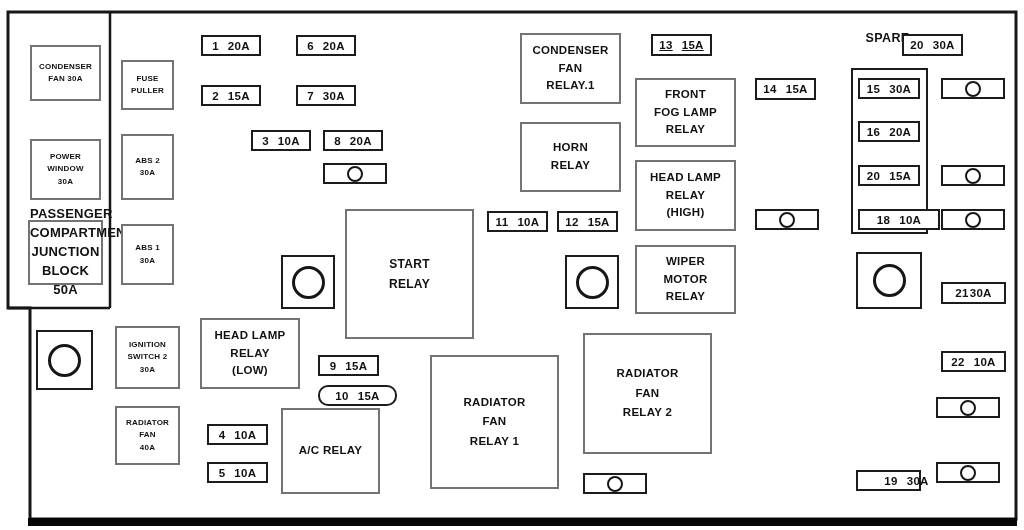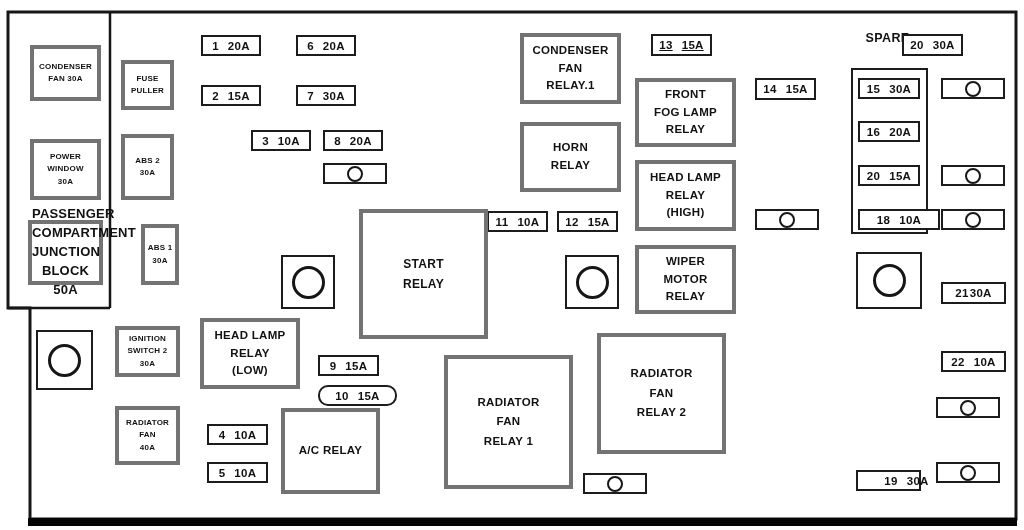--- a/index.html
+++ b/index.html
@@ -7,32 +7,32 @@
     position:relative;
     width:1024px; height:530px;
     background:#fff;
     font-family:"Liberation Sans", sans-serif;
     color:#111;
     overflow:hidden;
   }
   .outline-svg { position:absolute; left:0; top:0; }
   .comp {
     position:absolute;
-    border:4px solid #737373;
+    border:2px solid #737373;
     background:#fff;
     display:flex; align-items:center; justify-content:center;
     text-align:center;
     box-sizing:border-box;
   }
   .comp .txt { white-space:pre-line; display:block; width:100%; }
   .f75  { font-size:13px; font-weight:600; line-height:1.45; letter-spacing:0.2px; }
   .f8   { font-size:8px;   font-weight:600; line-height:1.55; letter-spacing:0.2px; }
   .f115 { font-size:11.5px; font-weight:600; line-height:1.55; letter-spacing:0.3px; }
   .f12  { font-size:12px;  font-weight:600; letter-spacing:0.3px; }
-  .lh17 { line-height:1.7;margin-left:14px; }
+  .lh17 { line-height:1.7; }
   .fuse {
     position:absolute;
     border:2px solid #1c1c1c;
     background:#fff;
     display:flex; align-items:center; justify-content:center;
     gap:9px;
     font-size:11.5px; font-weight:600; letter-spacing:0.3px;
     box-sizing:border-box;
   }
   .fuse.tight { gap:1px; }
@@ -91,29 +91,29 @@
     <span class="txt">ABS 2
 30A</span>
   </div>
   <div class="comp f75" style="left:28px;top:220px;width:75px;height:65px;">
     <span class="txt">PASSENGER
 COMPARTMENT
 JUNCTION
 BLOCK
 50A</span>
   </div>
-  <div class="comp f8" style="left:121px;top:224px;width:38px;height:61px;margin-left:20px;">
+  <div class="comp f8" style="left:121px;top:224px;width:53px;height:61px;">
     <span class="txt">ABS 1
 30A</span>
   </div>
 
   <div class="cbox" style="left:36px;top:330px;width:57px;height:60px;">
     <div class="ring big"></div>
   </div>
-  <div class="comp f8" style="left:115px;top:326px;width:65px;height:51px;justify-content:flex-end;">
+  <div class="comp f8" style="left:115px;top:326px;width:65px;height:63px;justify-content:flex-end;">
     <span class="txt">IGNITION
 SWITCH 2
 30A</span>
   </div>
   <div class="comp f8" style="left:115px;top:406px;width:65px;height:59px;">
     <span class="txt">RADIATOR
 FAN
 40A</span>
   </div>
 

